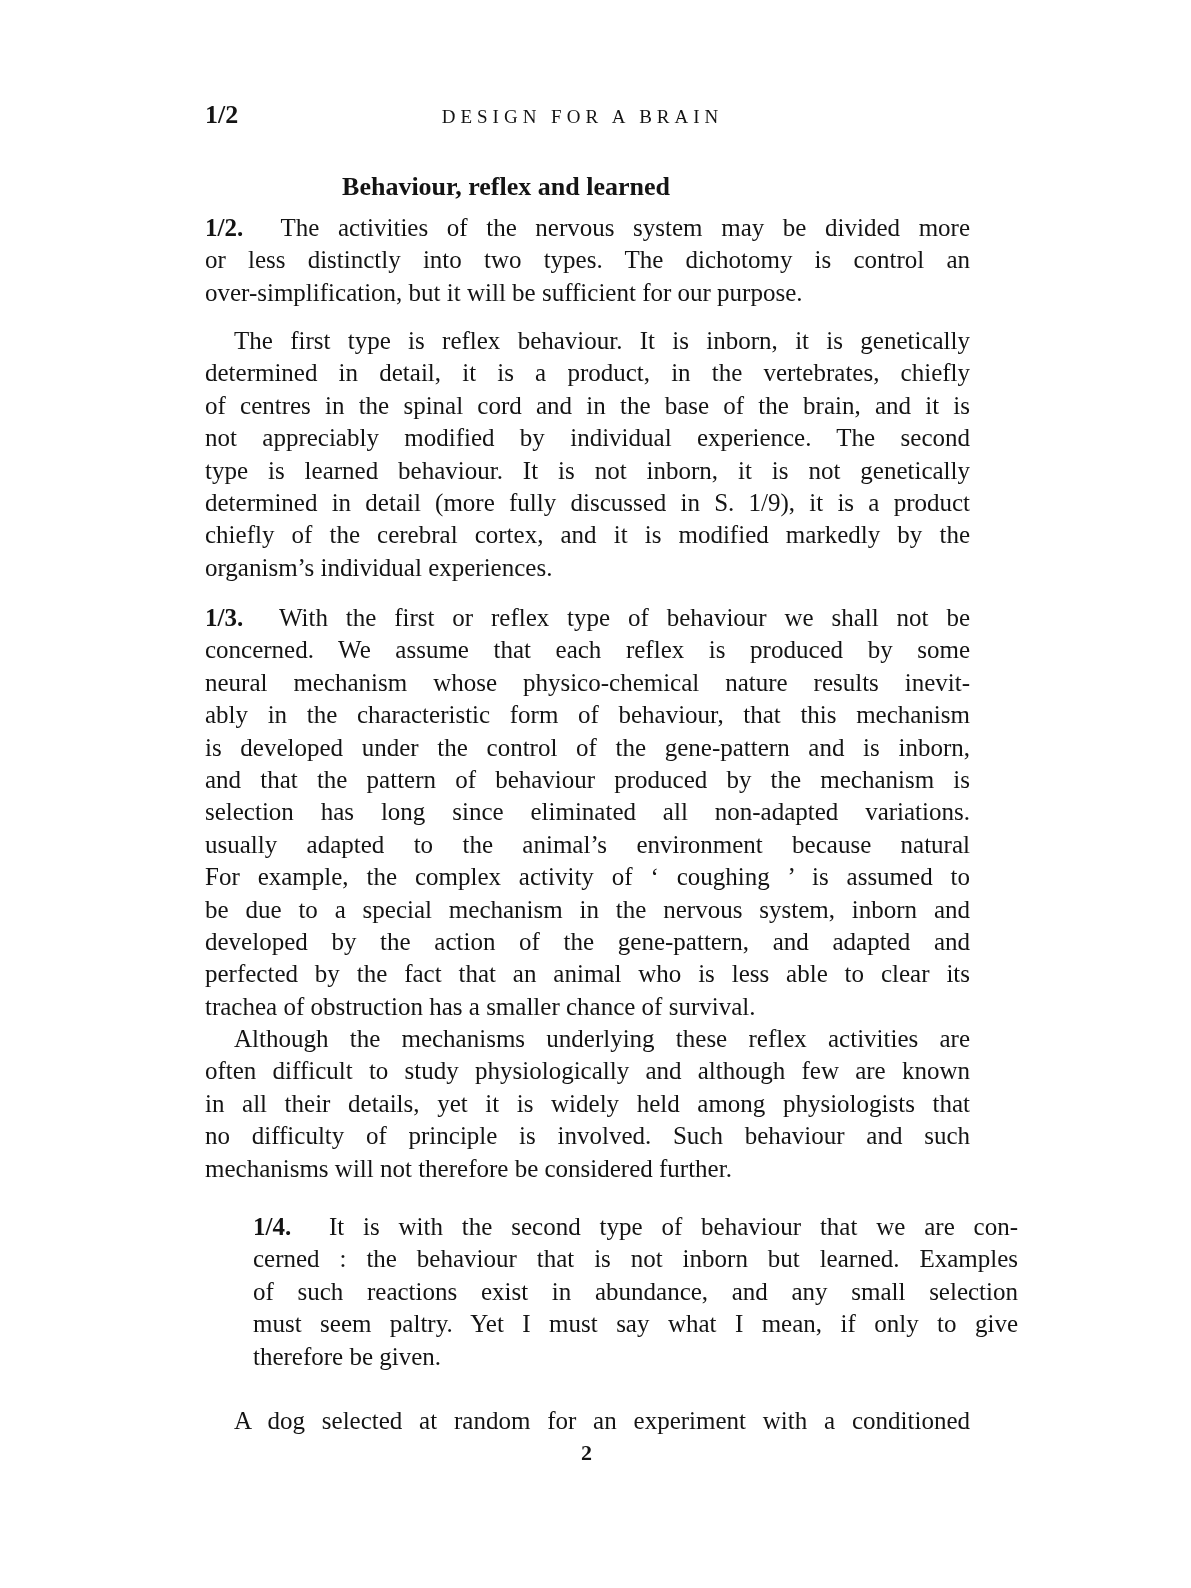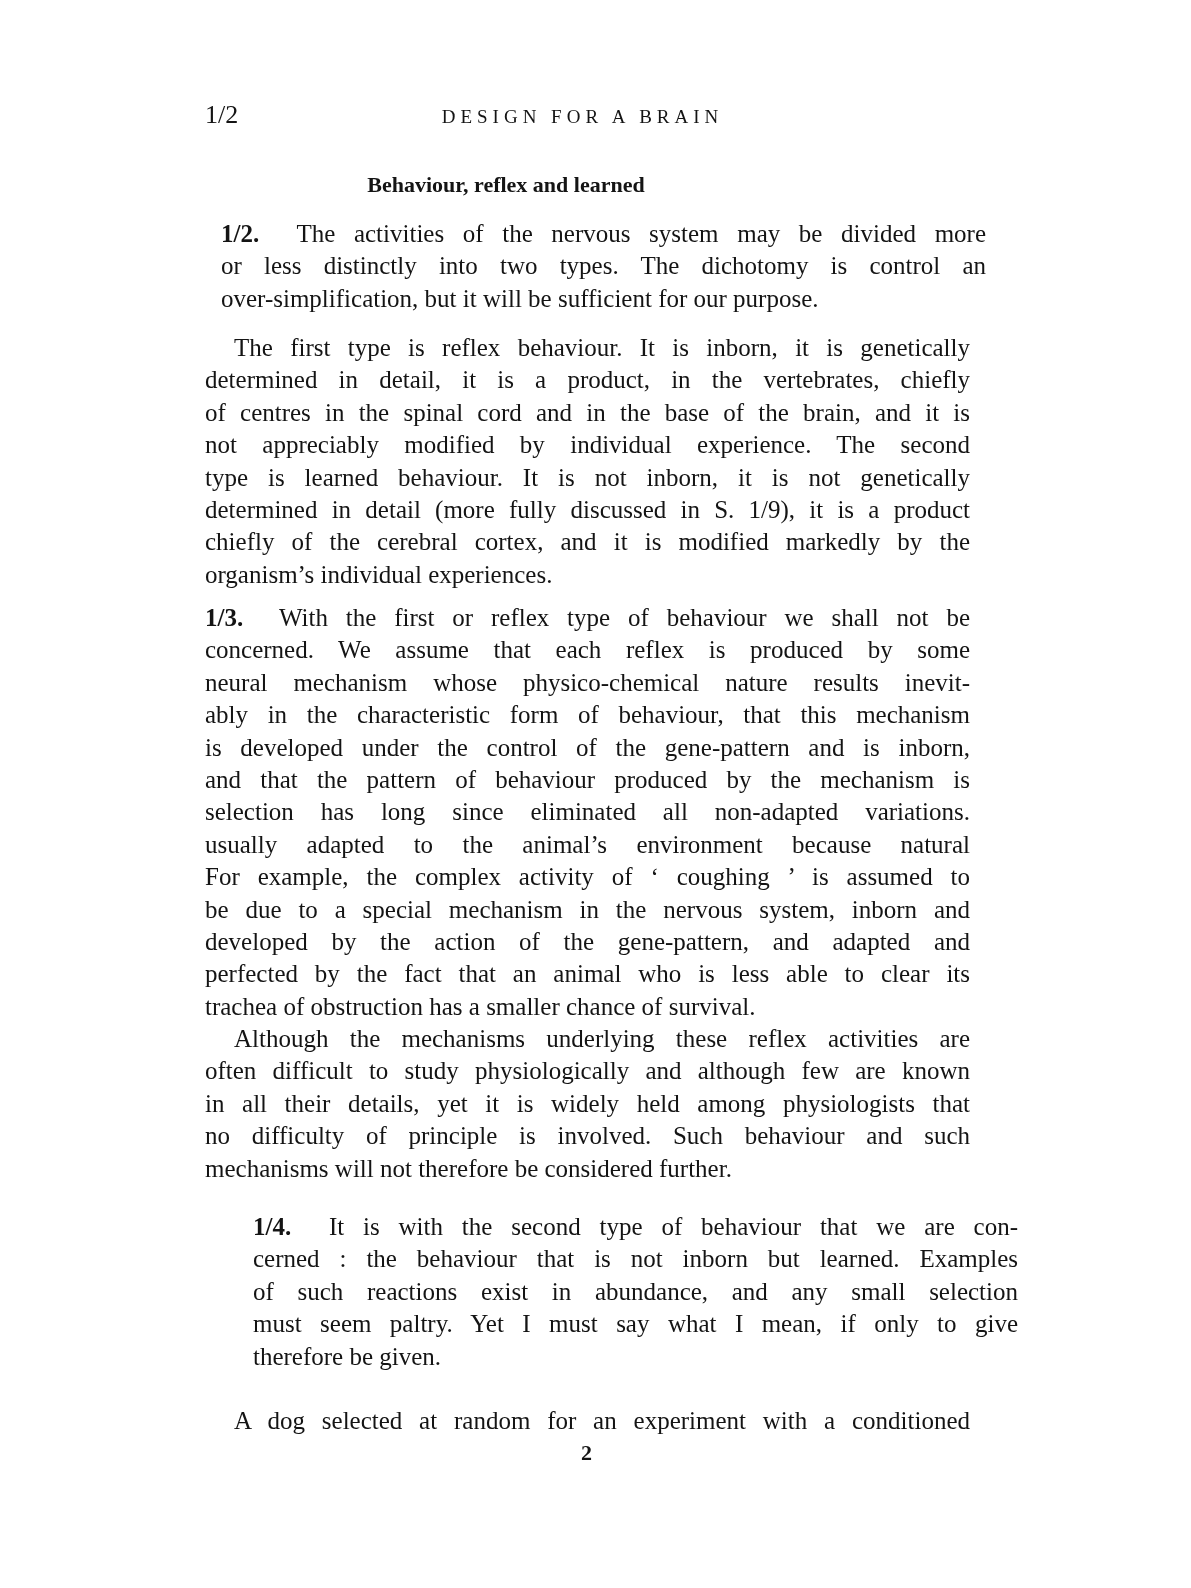--- a/index.html
+++ b/index.html
@@ -1,24 +1,24 @@
 <!DOCTYPE html>
 <html><head>
   <meta charset="utf-8">
   <style>
     html, body { margin: 0; padding: 0; background: #ffffff; }
     body { width: 1191px; height: 1588px; position: relative; overflow: hidden;
            font-family: "Liberation Serif", "DejaVu Serif", serif; color: #141414; }
     .page { position: absolute; left: 0; top: 0; width: 1191px; height: 1588px; }
-    .header-num { position: absolute; left: 205px; top: 100px; font-size: 26px; font-weight: normal; }
+    .header-num { position: absolute; left: 205px; top: 100px; font-size: 26px; font-weight: bold; }
     .header-title { position: absolute; left: 0; width: 1191px; top: 106px; text-align: center;
                     font-size: 19px; letter-spacing: 5px; padding-left: 4px; }
     .header-title span { position: relative; left: -17px; }
     .section-heading { position: absolute; left: 0; width: 1052px; top: 172px; text-align: center;
-                       font-size: 22px; font-weight: bold; }
+                       font-size: 26px; font-weight: bold; }
     .section-heading span { position: relative; left: -20px; }
     .text { position: absolute; left: 205px; width: 765px; font-size: 25px; line-height: 32.4px; }
     .line { display: block; height: 32.4px; white-space: nowrap; text-align: justify;
             text-align-last: justify; }
     .line.last { text-align-last: left; }
     .line.indent { padding-left: 29px; }
     .num { font-weight: bold; }
     .folio { position: absolute; left: 0; width: 1191px; top: 1440px; text-align: center;
              font-size: 22px; font-weight: bold; }
     .folio span { position: relative; left: -9px; }
@@ -26,27 +26,27 @@
 </head>
 <body>
 
 <div class="page">
 
   <div class="header-num">1/2</div>
   <div class="header-title"><span>DESIGN FOR A BRAIN</span></div>
 
   <div class="section-heading"><span>Behaviour, reflex and learned</span></div>
 
-  <div class="text" style="top:218px;margin-left:16px;">
+  <div class="text" style="top:212px;">
     <span class="line"><span class="num">1/2.</span>&nbsp;&nbsp;<span>The activities of the nervous system may be divided more</span></span>
     <span class="line">or less distinctly into two types.  The dichotomy is control an</span>
     <span class="line last">over-simplification, but it will be sufficient for our purpose.</span>
   </div>
 
-  <div class="text" style="top:332px;">
+  <div class="text" style="top:325px;">
     <span class="line indent">The first type is reflex behaviour.  It is inborn, it is genetically</span>
     <span class="line">determined in detail, it is a product, in the vertebrates, chiefly</span>
     <span class="line">of centres in the spinal cord and in the base of the brain, and it is</span>
     <span class="line">not appreciably modified by individual experience.  The second</span>
     <span class="line">type is learned behaviour.  It is not inborn, it is not genetically</span>
     <span class="line">determined in detail (more fully discussed in S. 1/9), it is a product</span>
     <span class="line">chiefly of the cerebral cortex, and it is modified markedly by the</span>
     <span class="line last">organism’s individual experiences.</span>
   </div>
 

